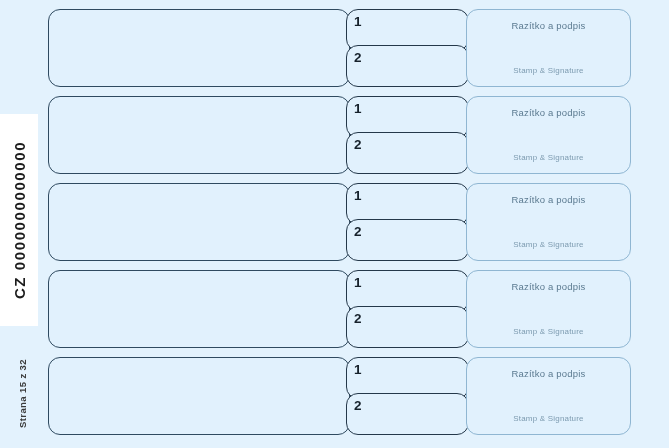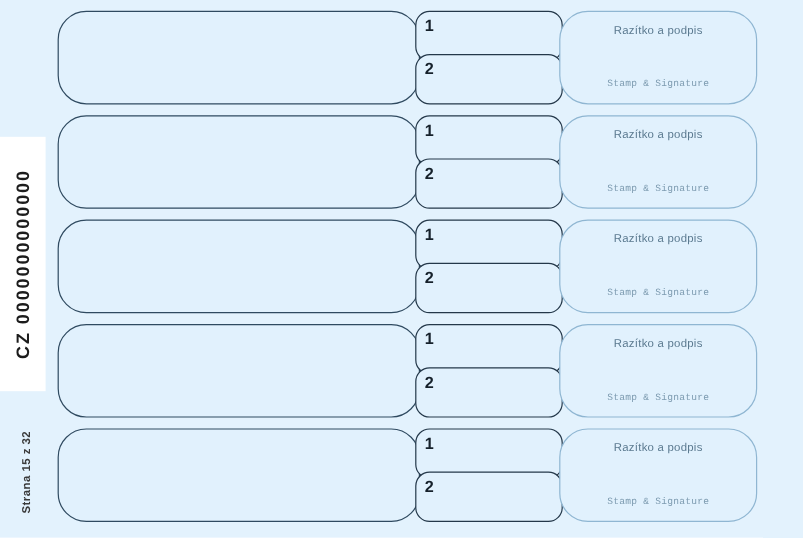--- a/index.html
+++ b/index.html
@@ -89,21 +89,21 @@
     width: 600px;
     height: 78px;
     display: flex;
     align-items: stretch;
   }
 
   .cell {
     box-sizing: border-box;
     background: #e1f1fd;
     border: 1.4px solid #2f4a60;
-    border-radius: 24px;
+    border-radius: 12px;
     gap: 32px;
   }
 
   .cell-main {
     width: 302px;
     height: 78px;
     flex: 0 0 auto;
   }
 
   .cell-mid {
@@ -151,21 +151,20 @@
     font-size: 9.5px;
     color: #5b7a90;
     letter-spacing: 0.2px;
     line-height: 1.45;
   }
   .stamp-line2 {
     font-size: 8px;
     color: #7d9bb0;
     letter-spacing: 0.2px;
     line-height: 1.45;
-    font-family: Liberation Mono, monospace;
   }
 </style>
 </head>
 <body>
 
 <div id="page">
 
   <div id="left-gutter">
     <div id="code-strip">
       <div id="code-text">CZ 0000000000000</div>

